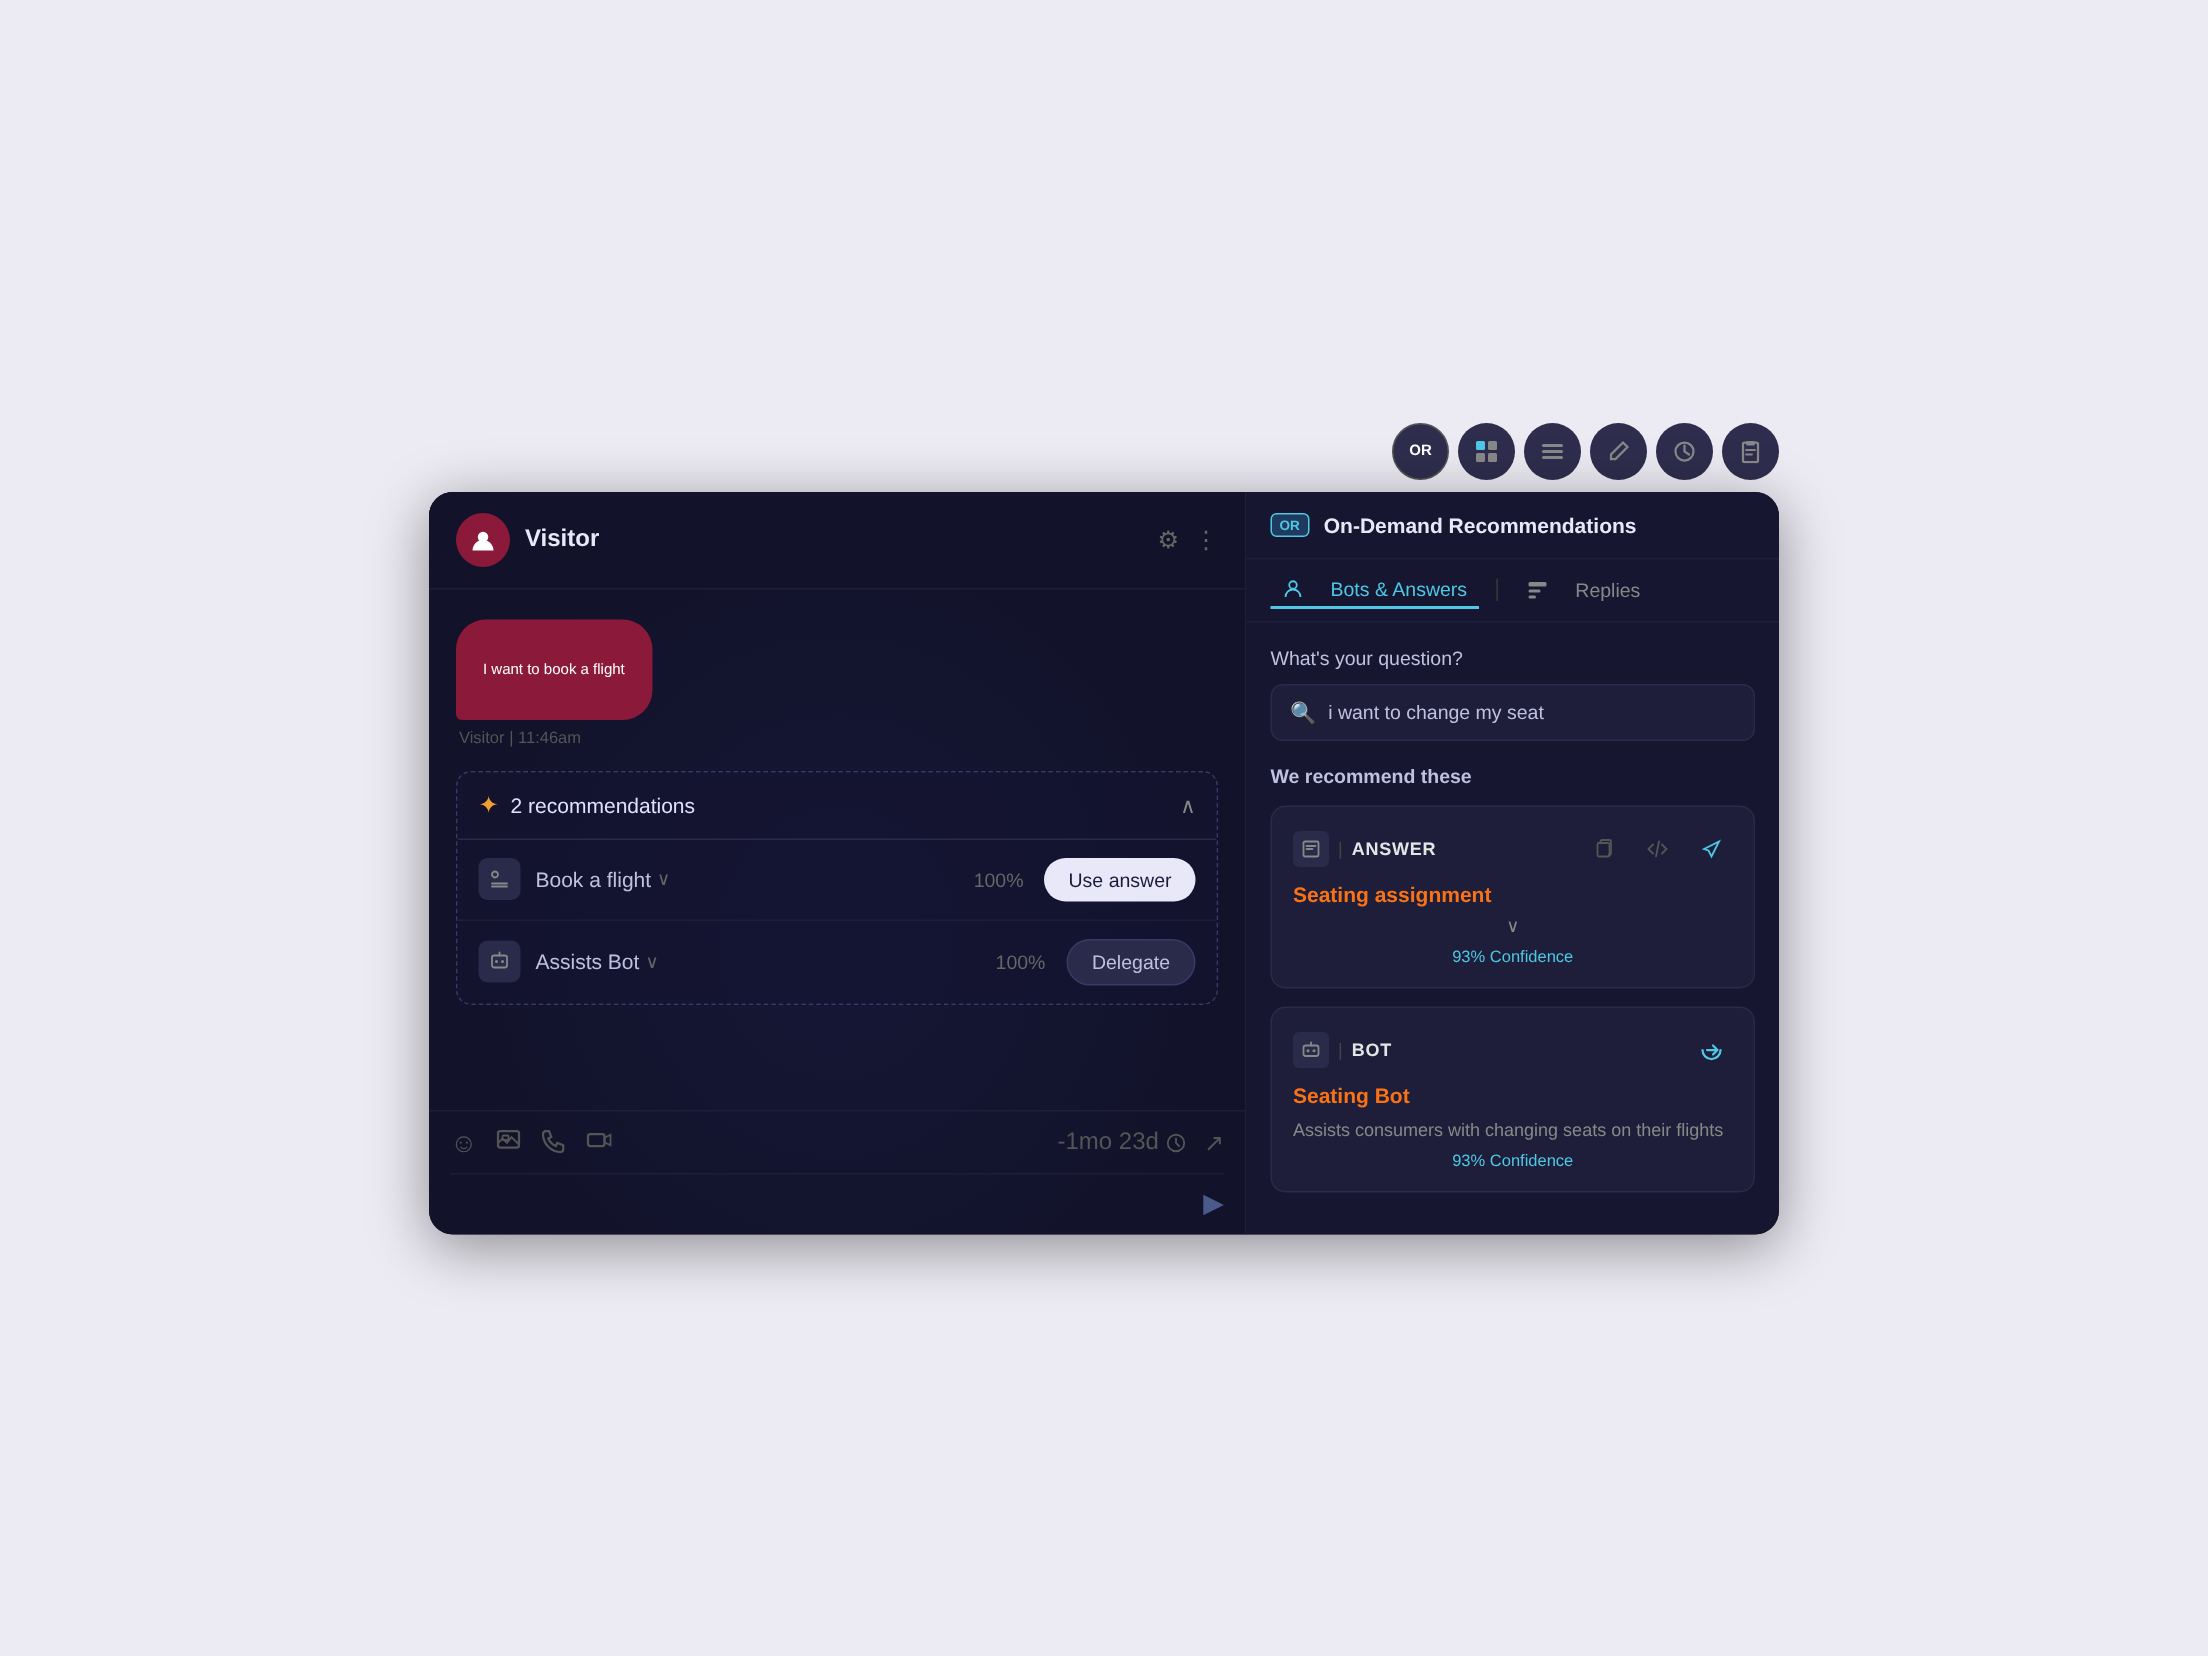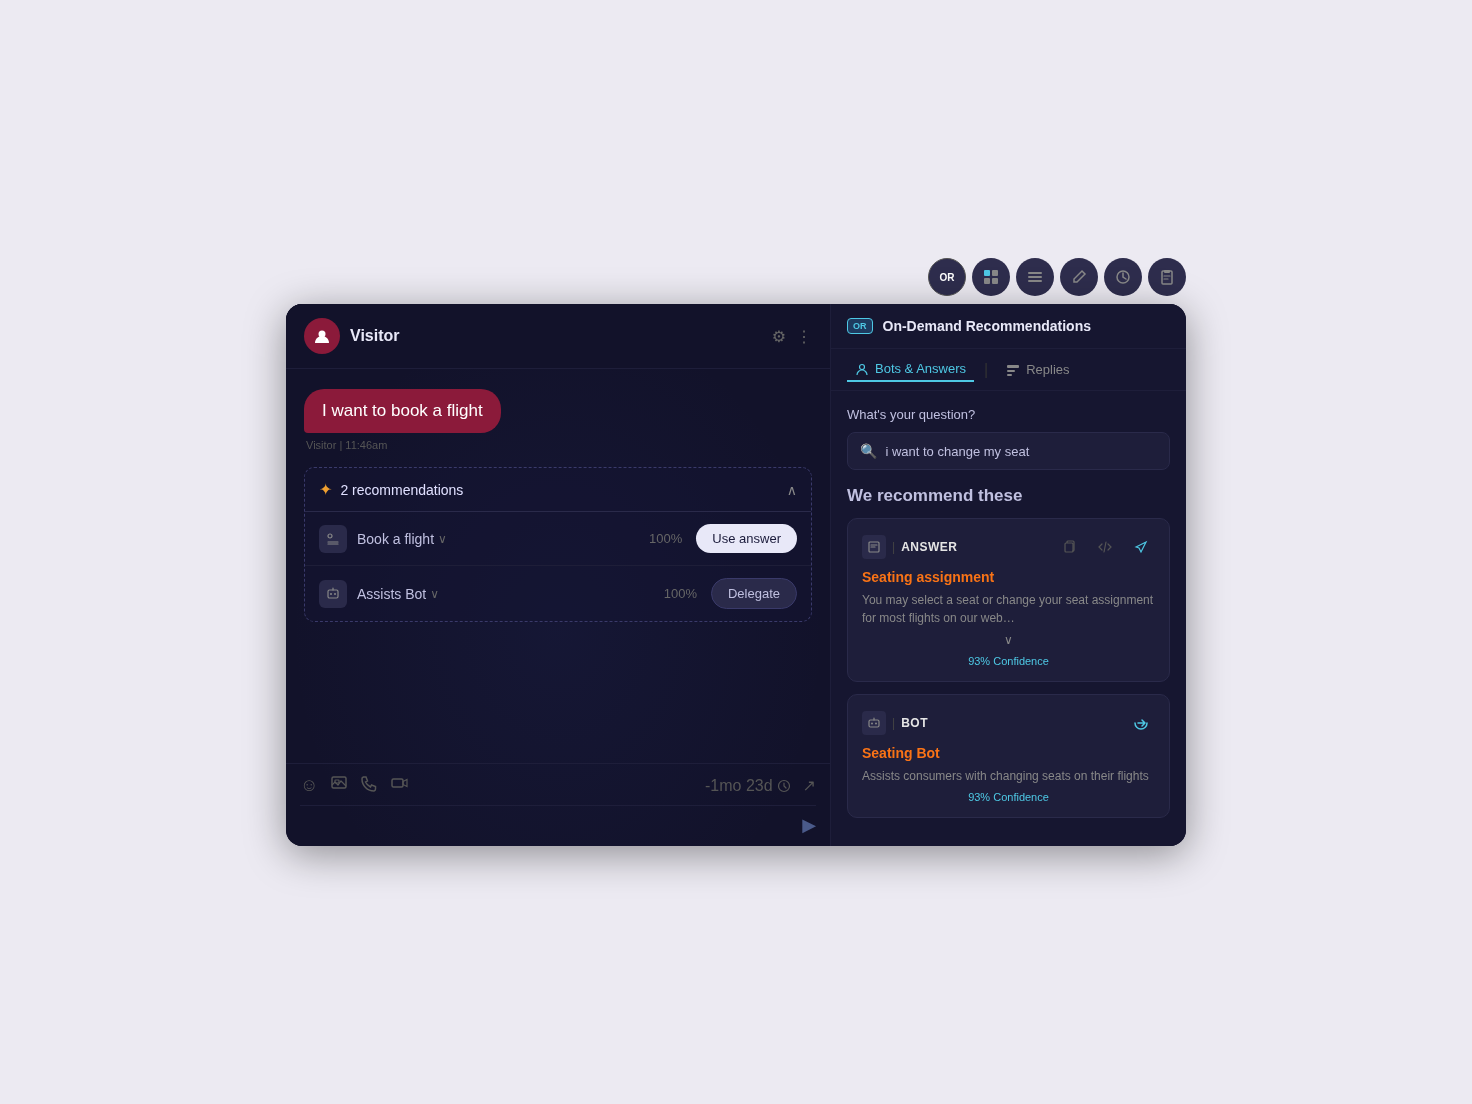--- a/index.html
+++ b/index.html
@@ -124,23 +124,23 @@
       height: 1px;
       background: #2a2a4a;
     }
     .date-text {
       color: #666;
       font-size: 12px;
     }
     .visitor-message {
       background: #8b1a3a;
       color: #fff;
-      padding: 12px 18px;
+      padding: 28px 18px;
       border-radius: 20px 20px 20px 4px;
-      font-size: 17px;
+      font-size: 10px;
       font-weight: 500;
       display: inline-block;
       max-width: 80%;
       margin-bottom: 6px;
     }
     .message-meta {
       color: #555;
       font-size: 11px;
       margin-bottom: 16px;
       padding-left: 2px;
@@ -320,21 +320,21 @@
     .right-tabs {
       display: flex;
       align-items: center;
       padding: 8px 16px;
       border-bottom: 1px solid #1e1e3a;
       gap: 6px;
     }
     .tab-item {
       display: flex;
       align-items: center;
-      gap: 6px;
+      gap: 18px;
       color: #888;
       font-size: 13px;
       cursor: pointer;
       padding: 4px 8px;
     }
     .tab-item.active {
       color: #4ec8e4;
       border-bottom: 2px solid #4ec8e4;
     }
     .tab-divider {
@@ -370,21 +370,21 @@
     .search-input {
       background: transparent;
       border: none;
       color: #c0c0e0;
       font-size: 13px;
       outline: none;
       flex: 1;
     }
     .recommend-label {
       color: #c0c0e0;
-      font-size: 17px;
+      font-size: 13px;
       font-weight: 600;
       margin-bottom: 12px;
     }
     
     .answer-card {
       background: #1e1e3a;
       border-radius: 10px;
       padding: 14px;
       margin-bottom: 12px;
       border: 1px solid #2a2a4a;
@@ -700,21 +700,20 @@
                 </svg>
               </button>
               <button class="card-action-btn active-blue">
                 <svg width="14" height="14" viewBox="0 0 14 14" fill="none">
                   <path d="M2 7l10-5-5 10-2-4-3-1z" stroke="#4ec8e4" stroke-width="1.2" fill="none"></path>
                 </svg>
               </button>
             </div>
           </div>
           <div class="card-title">Seating assignment</div>
-          <div class="card-desc">You may select a seat or change your seat assignment for most flights on our web…</div>
           <div class="card-expand">∨</div>
           <div class="card-confidence">93% Confidence</div>
         </div>
 
         <div class="bot-card">
           <div class="card-type-row">
             <div class="bot-icon">
               <svg width="12" height="12" viewBox="0 0 12 12" fill="none">
                 <rect x="1" y="3" width="10" height="7" rx="1.5" stroke="#888" stroke-width="1.2"></rect>
                 <circle cx="4" cy="6.5" r="1" fill="#888"></circle>

